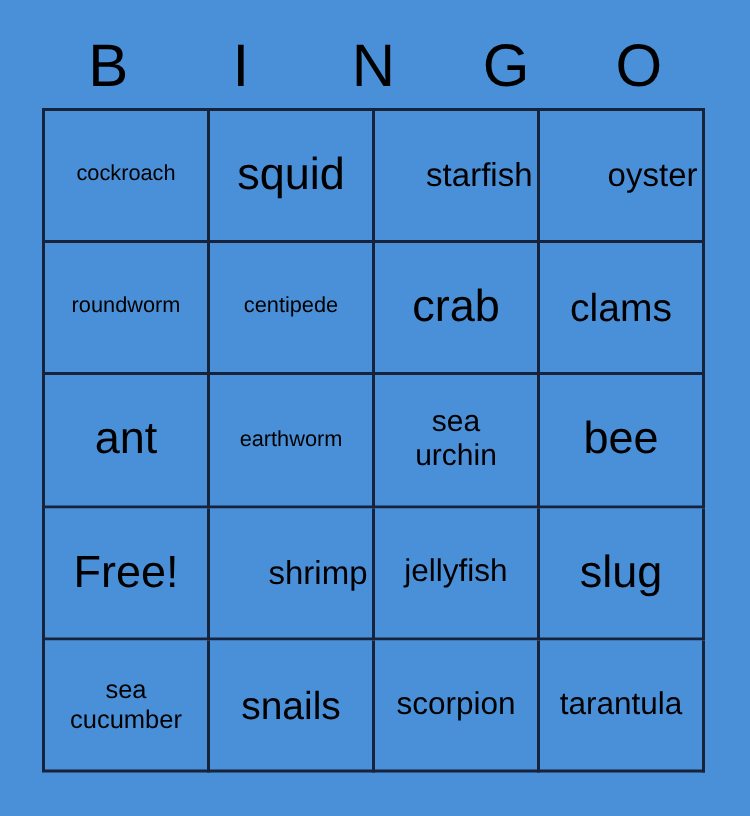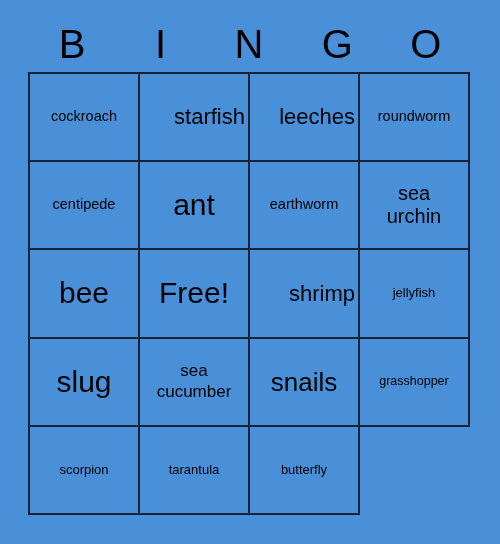--- a/index.html
+++ b/index.html
@@ -71,21 +71,21 @@
   .cell .label {
     display: block;
     width: 100%;
     line-height: 1.08;
     white-space: pre-line;
   }
   
   .size-xl .label { font-size: 30px; }
   .size-lg .label { font-size: 26px; }
   .size-md .label { font-size: 22px; text-align: right; }
-  .size-sm .label { font-size: 13px; }
+  .size-sm .label { font-size: 21px; }
   .size-xs .label { font-size: 14.5px; }
   .size-xxs .label { font-size: 12.5px; }
   .size-wrap2 .label { font-size: 20px; line-height: 1.18; }
   .size-wrap2s .label { font-size: 17px; line-height: 1.2; }
 </style>
 </head>
 <body>
 
 <div class="card">
 
@@ -94,31 +94,40 @@
     <div class="header-cell">I</div>
     <div class="header-cell">N</div>
     <div class="header-cell">G</div>
     <div class="header-cell">O</div>
   </div>
 
   <div class="grid" id="bingo-grid">
       <div class="cell size-xs">
         <span class="label">cockroach</span>
       </div>
+      <div class="cell size-xl">
+        <span class="label">squid</span>
+      </div>
       <div class="cell size-md">
         <span class="label">starfish</span>
       </div>
       <div class="cell size-md">
-        <span class="label">leeches</span>
+        <span class="label">oyster</span>
       </div>
       <div class="cell size-xs">
         <span class="label">roundworm</span>
       </div>
       <div class="cell size-xs">
         <span class="label">centipede</span>
+      </div>
+      <div class="cell size-xl">
+        <span class="label">crab</span>
+      </div>
+      <div class="cell size-lg">
+        <span class="label">clams</span>
       </div>
       <div class="cell size-xl">
         <span class="label">ant</span>
       </div>
       <div class="cell size-xs">
         <span class="label">earthworm</span>
       </div>
       <div class="cell size-wrap2">
         <span class="label">sea
 urchin</span>
@@ -138,27 +147,21 @@
       <div class="cell size-xl">
         <span class="label">slug</span>
       </div>
       <div class="cell size-wrap2s">
         <span class="label">sea
 cucumber</span>
       </div>
       <div class="cell size-lg">
         <span class="label">snails</span>
       </div>
-      <div class="cell size-xxs">
-        <span class="label">grasshopper</span>
-      </div>
       <div class="cell size-sm">
         <span class="label">scorpion</span>
       </div>
       <div class="cell size-sm">
         <span class="label">tarantula</span>
       </div>
-      <div class="cell size-sm">
-        <span class="label">butterfly</span>
-      </div>
     </div>
 
 </div>
 
 </body></html>

